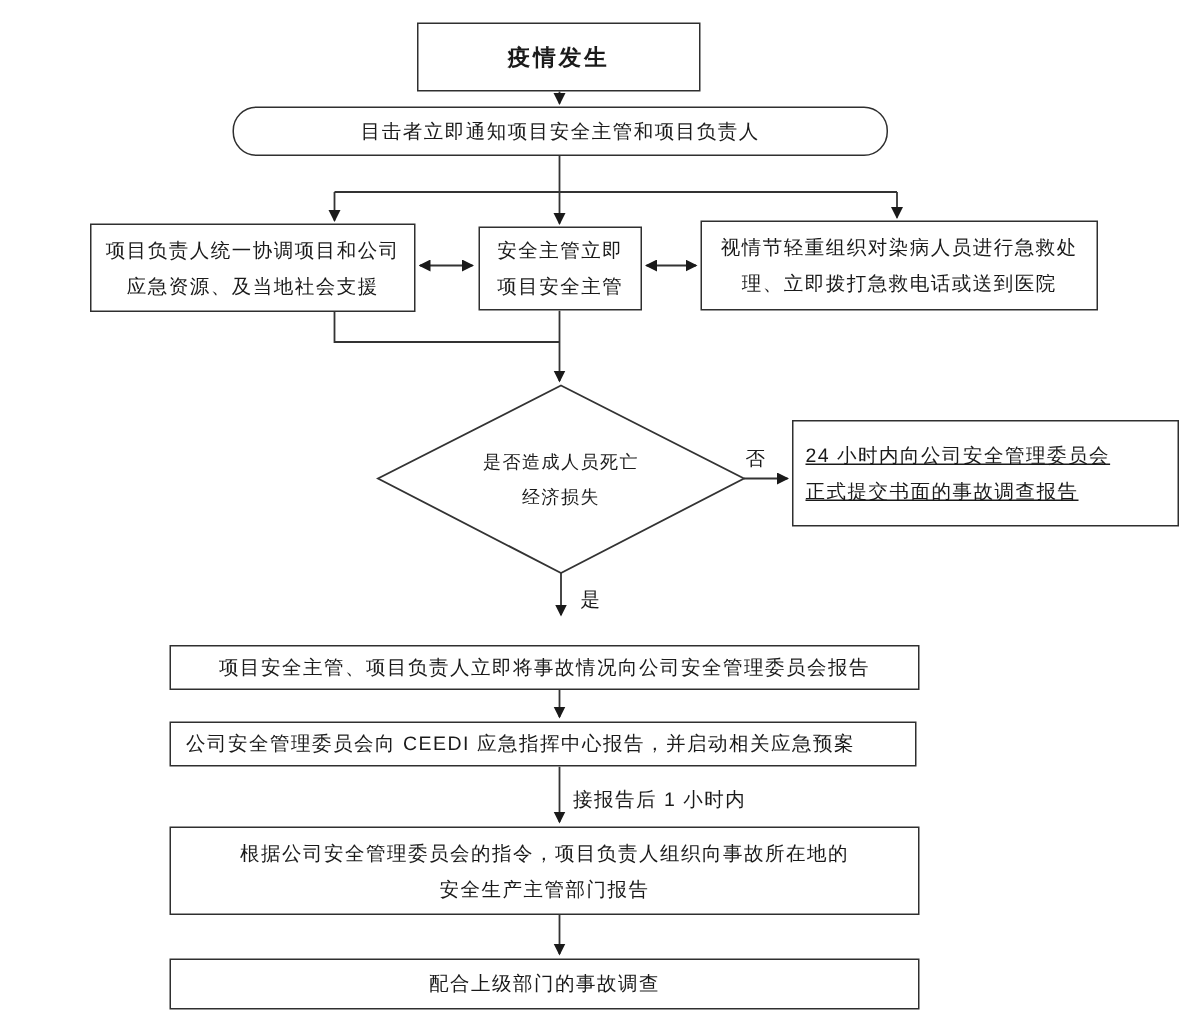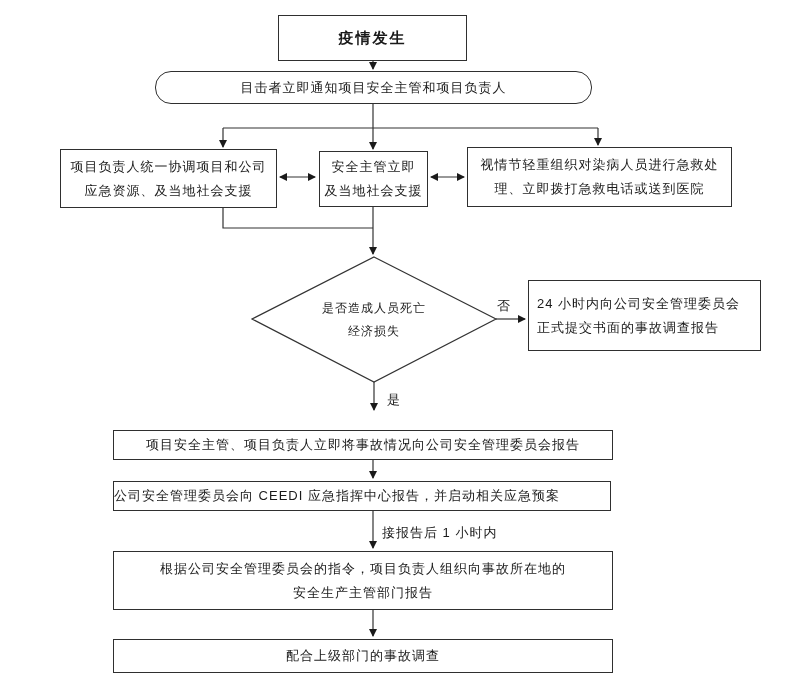--- a/index.html
+++ b/index.html
@@ -37,27 +37,27 @@
   .node .line { display: block; }
   .node--start {
     left: 278px; top: 15px; width: 189px; height: 46px;
     font-weight: bold; font-size: 15px; letter-spacing: 2px;
   }
   .node--notify  { left: 155px; top: 71px;  width: 437px; height: 33px; border-radius: 16px; }
   .node--coord   { left: 60px;  top: 149px; width: 217px; height: 59px; line-height: 24px; }
   .node--command { left: 319px; top: 151px; width: 109px; height: 56px; line-height: 24px; }
   .node--aid     { left: 467px; top: 147px; width: 265px; height: 60px; line-height: 24px; }
   .node--r24 {
-    left: 528px; top: 280px; width: 233px; height: 71px;
-    align-items: flex-start; text-align: left; padding-left: 8px; line-height: 24px;
+    left: 528px; top: 280px; width: 258px; height: 71px;
+    align-items: flex-start; text-align: left; padding-left: 8px; line-height: 24px; text-decoration: underline;
   }
   .node--committee { left: 113px; top: 430px; width: 500px; height: 30px; }
   .node--ceedi {
     left: 113px; top: 481px; width: 498px; height: 30px;
-    align-items: flex-start; text-align: left; 
+    align-items: flex-start; text-align: left; padding-left: 10px;
   }
   .node--local     { left: 113px; top: 551px; width: 500px; height: 59px; line-height: 24px; }
   .node--cooperate { left: 113px; top: 639px; width: 500px; height: 34px; }
   .diamond-text {
     position: absolute;
     left: 252px; top: 294px; width: 244px; height: 52px;
     display: flex; flex-direction: column; justify-content: center; align-items: center;
     font-size: 12px; line-height: 23px; letter-spacing: 1px;
     color: #1a1a1a;
   }
@@ -126,21 +126,21 @@
     <span class="line">目击者立即通知项目安全主管和项目负责人</span>
   </div>
 
   <div class="node node--coord">
     <span class="line">项目负责人统一协调项目和公司</span>
     <span class="line">应急资源、及当地社会支援</span>
   </div>
 
   <div class="node node--command">
     <span class="line">安全主管立即</span>
-    <span class="line">及当地社会支援</span>
+    <span class="line">项目安全主管</span>
   </div>
 
   <div class="node node--aid">
     <span class="line">视情节轻重组织对染病人员进行急救处</span>
     <span class="line">理、立即拨打急救电话或送到医院</span>
   </div>
 
   <div class="diamond-text">
     <span class="line">是否造成人员死亡</span>
     <span class="line">经济损失</span>

